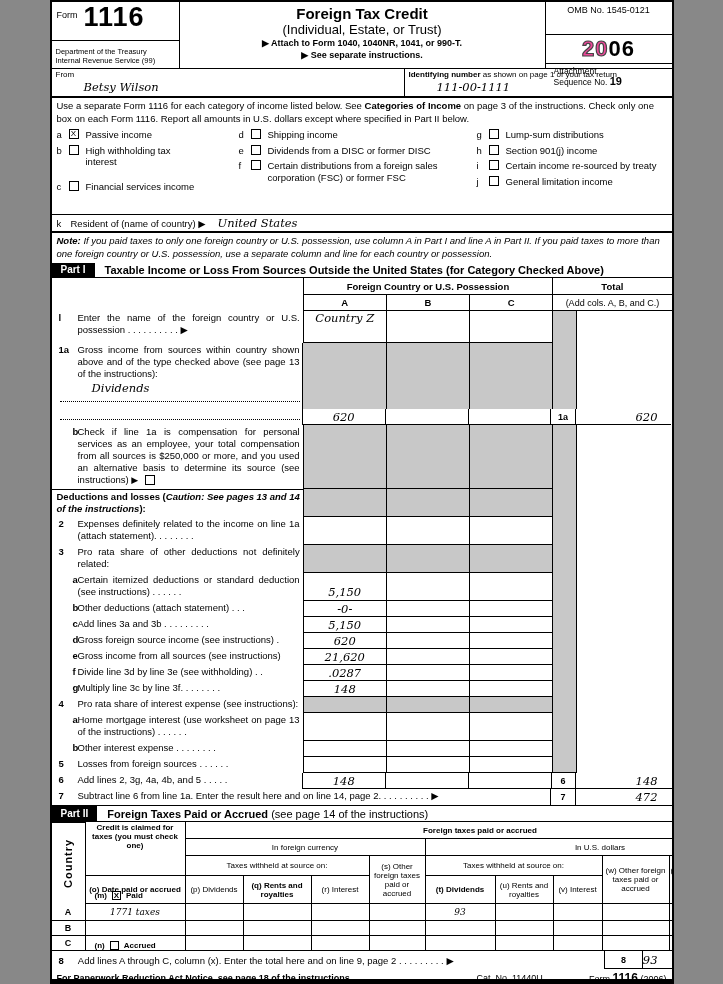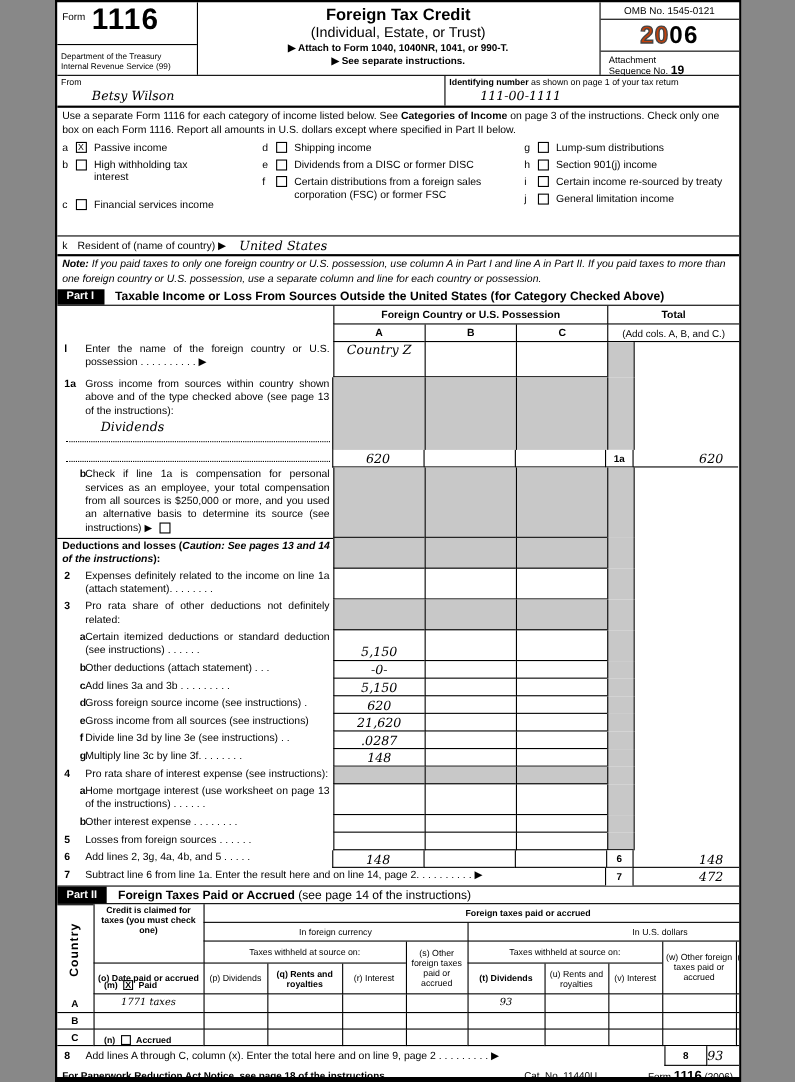--- a/index.html
+++ b/index.html
@@ -15,23 +15,23 @@
   .form-word { position:absolute; left:5px; top:8px; font-size:9px; }
   .form-num  { position:absolute; left:32px; top:0px; font-size:27px; font-weight:bold; letter-spacing:1px; }
   .hdr-left .rule { position:absolute; left:0; right:0; top:38px; border-top:1px solid #000; }
   .dept { position:absolute; left:4px; bottom:3px; font-size:7.5px; line-height:9px; }
   .hdr-center { flex:1; text-align:center; border-right:1px solid #000; padding-top:3px; }
   .title { font-size:15px; font-weight:bold; }
   .subtitle { font-size:13px; font-weight:normal; }
   .attach { font-size:9px; font-weight:bold; margin-top:1px; }
   .seeinstr { font-size:9px; font-weight:bold; margin-top:2px; }
   .hdr-right { width:126px; font-size:9px; }
-  .omb { text-align:center; padding:3px 0 2px; border-bottom:1px solid #000; font-size:9px; }
+  .omb { text-align:center; padding:3px 0 19px; border-bottom:1px solid #000; font-size:9px; }
   .yearbox { text-align:center; border-bottom:1px solid #000; padding:1px 0; }
-  .yr-out { font-size:22px; font-weight:bold; color:#c2410c; -webkit-text-stroke:1.2px #444; letter-spacing:1px; }
+  .yr-out { font-size:22px; font-weight:bold; color:#ec4899; -webkit-text-stroke:1.2px #444; letter-spacing:1px; }
   .yr-bold { font-size:22px; font-weight:bold; letter-spacing:1px; }
   .attch { padding:2px 0 0 8px; font-size:8.5px; line-height:10px; }
   .seqno { font-size:11px; font-weight:bold; }
 
   
   .name-row { display:flex; height:30px; border-top:1px solid #000; border-bottom:2px solid #000; }
   .name-cell { flex:1; padding:1px 4px; }
   .lbl8 { font-size:8px; }
   .name-val { margin-left:28px; margin-top:1px; }
   .id-cell { width:268px; border-left:1px solid #000; padding:1px 4px; }
@@ -402,21 +402,21 @@
       </div>
     <div class="cell wA bb val hw">21,620</div>
     <div class="cell wA bb"></div>
     <div class="cell wA bb"></div>
     <div class="cell wS gy"></div>
     <div class="cell wT"></div>
   </div>
   <div class="r" style="height:16px">
     <div class="cell wD d sub">
         <span class="num">f</span>
-        <span class="txt">Divide line 3d by line 3e (see instructions)   .    .</span>
+        <span class="txt">Divide line 3d by line 3e (see withholding)   .    .</span>
       </div>
     <div class="cell wA bb val hw">.0287</div>
     <div class="cell wA bb"></div>
     <div class="cell wA bb"></div>
     <div class="cell wS gy"></div>
     <div class="cell wT"></div>
   </div>
   <div class="r" style="height:16px">
     <div class="cell wD d sub">
         <span class="num">g</span>

